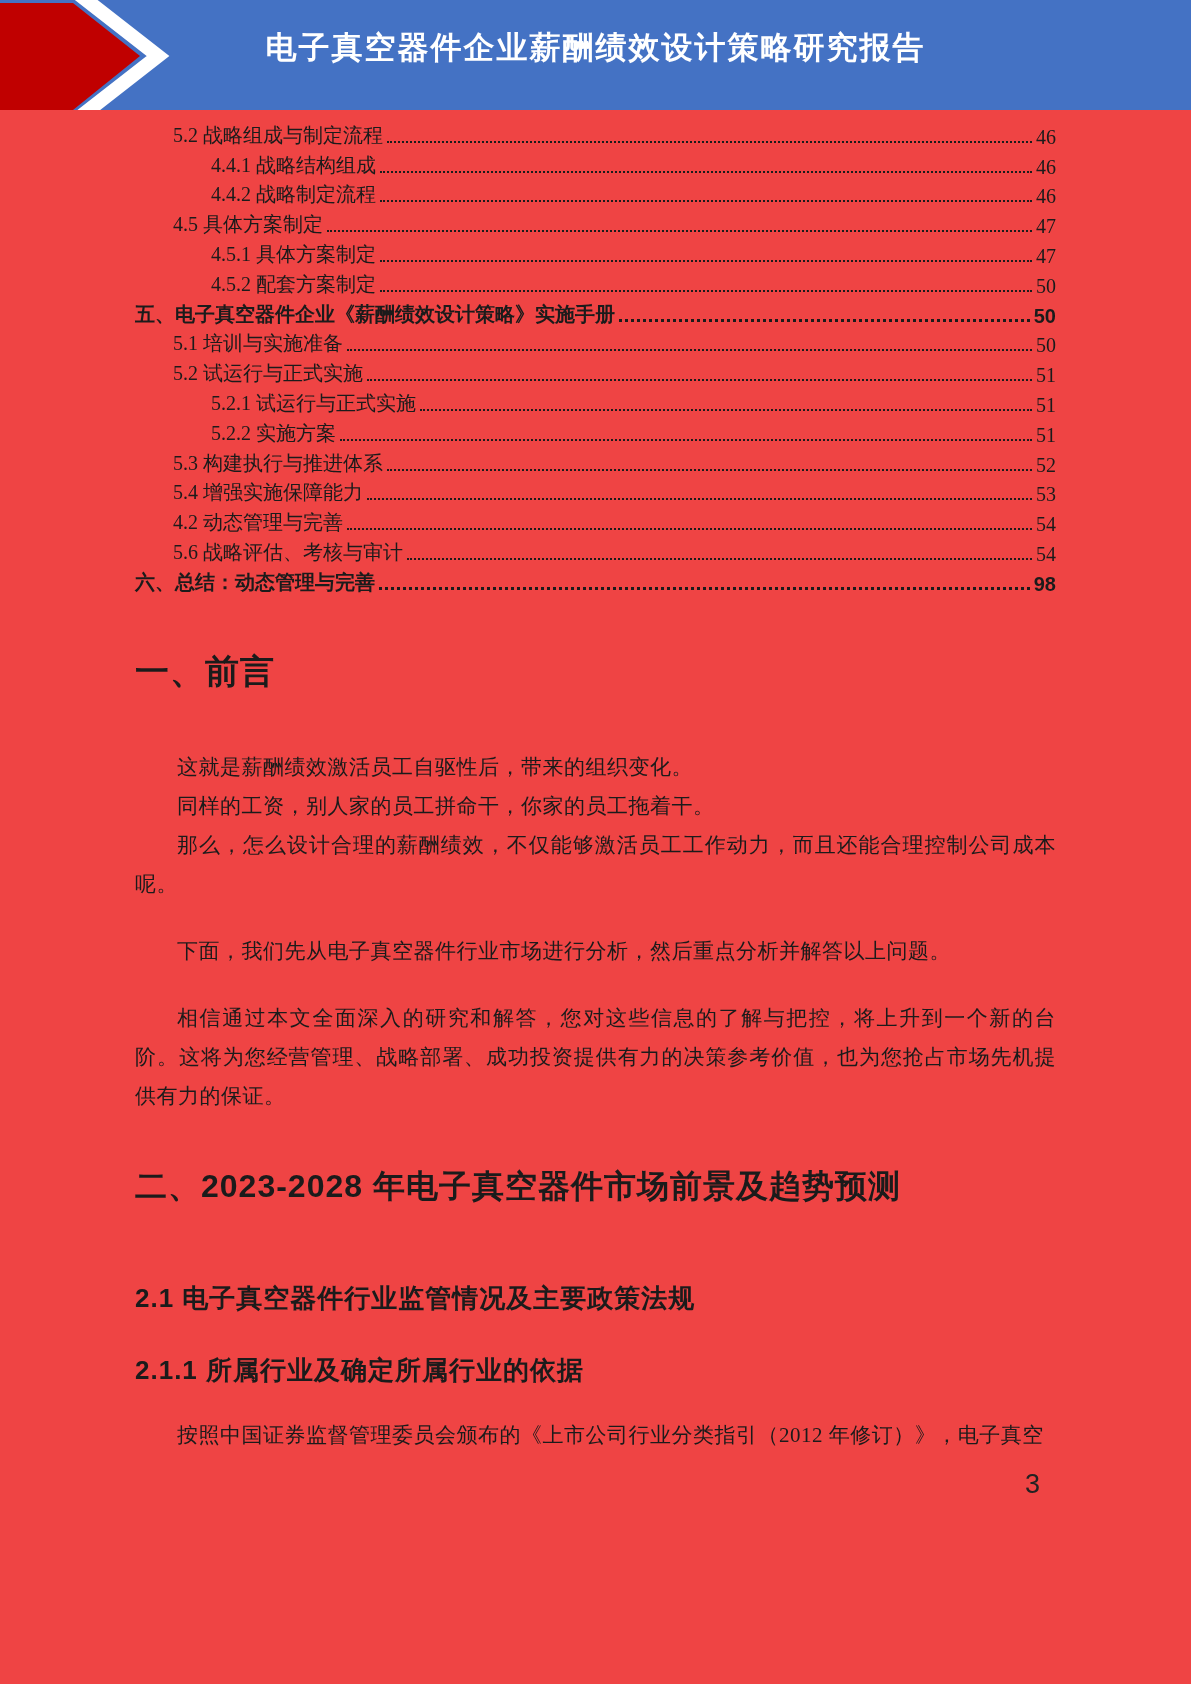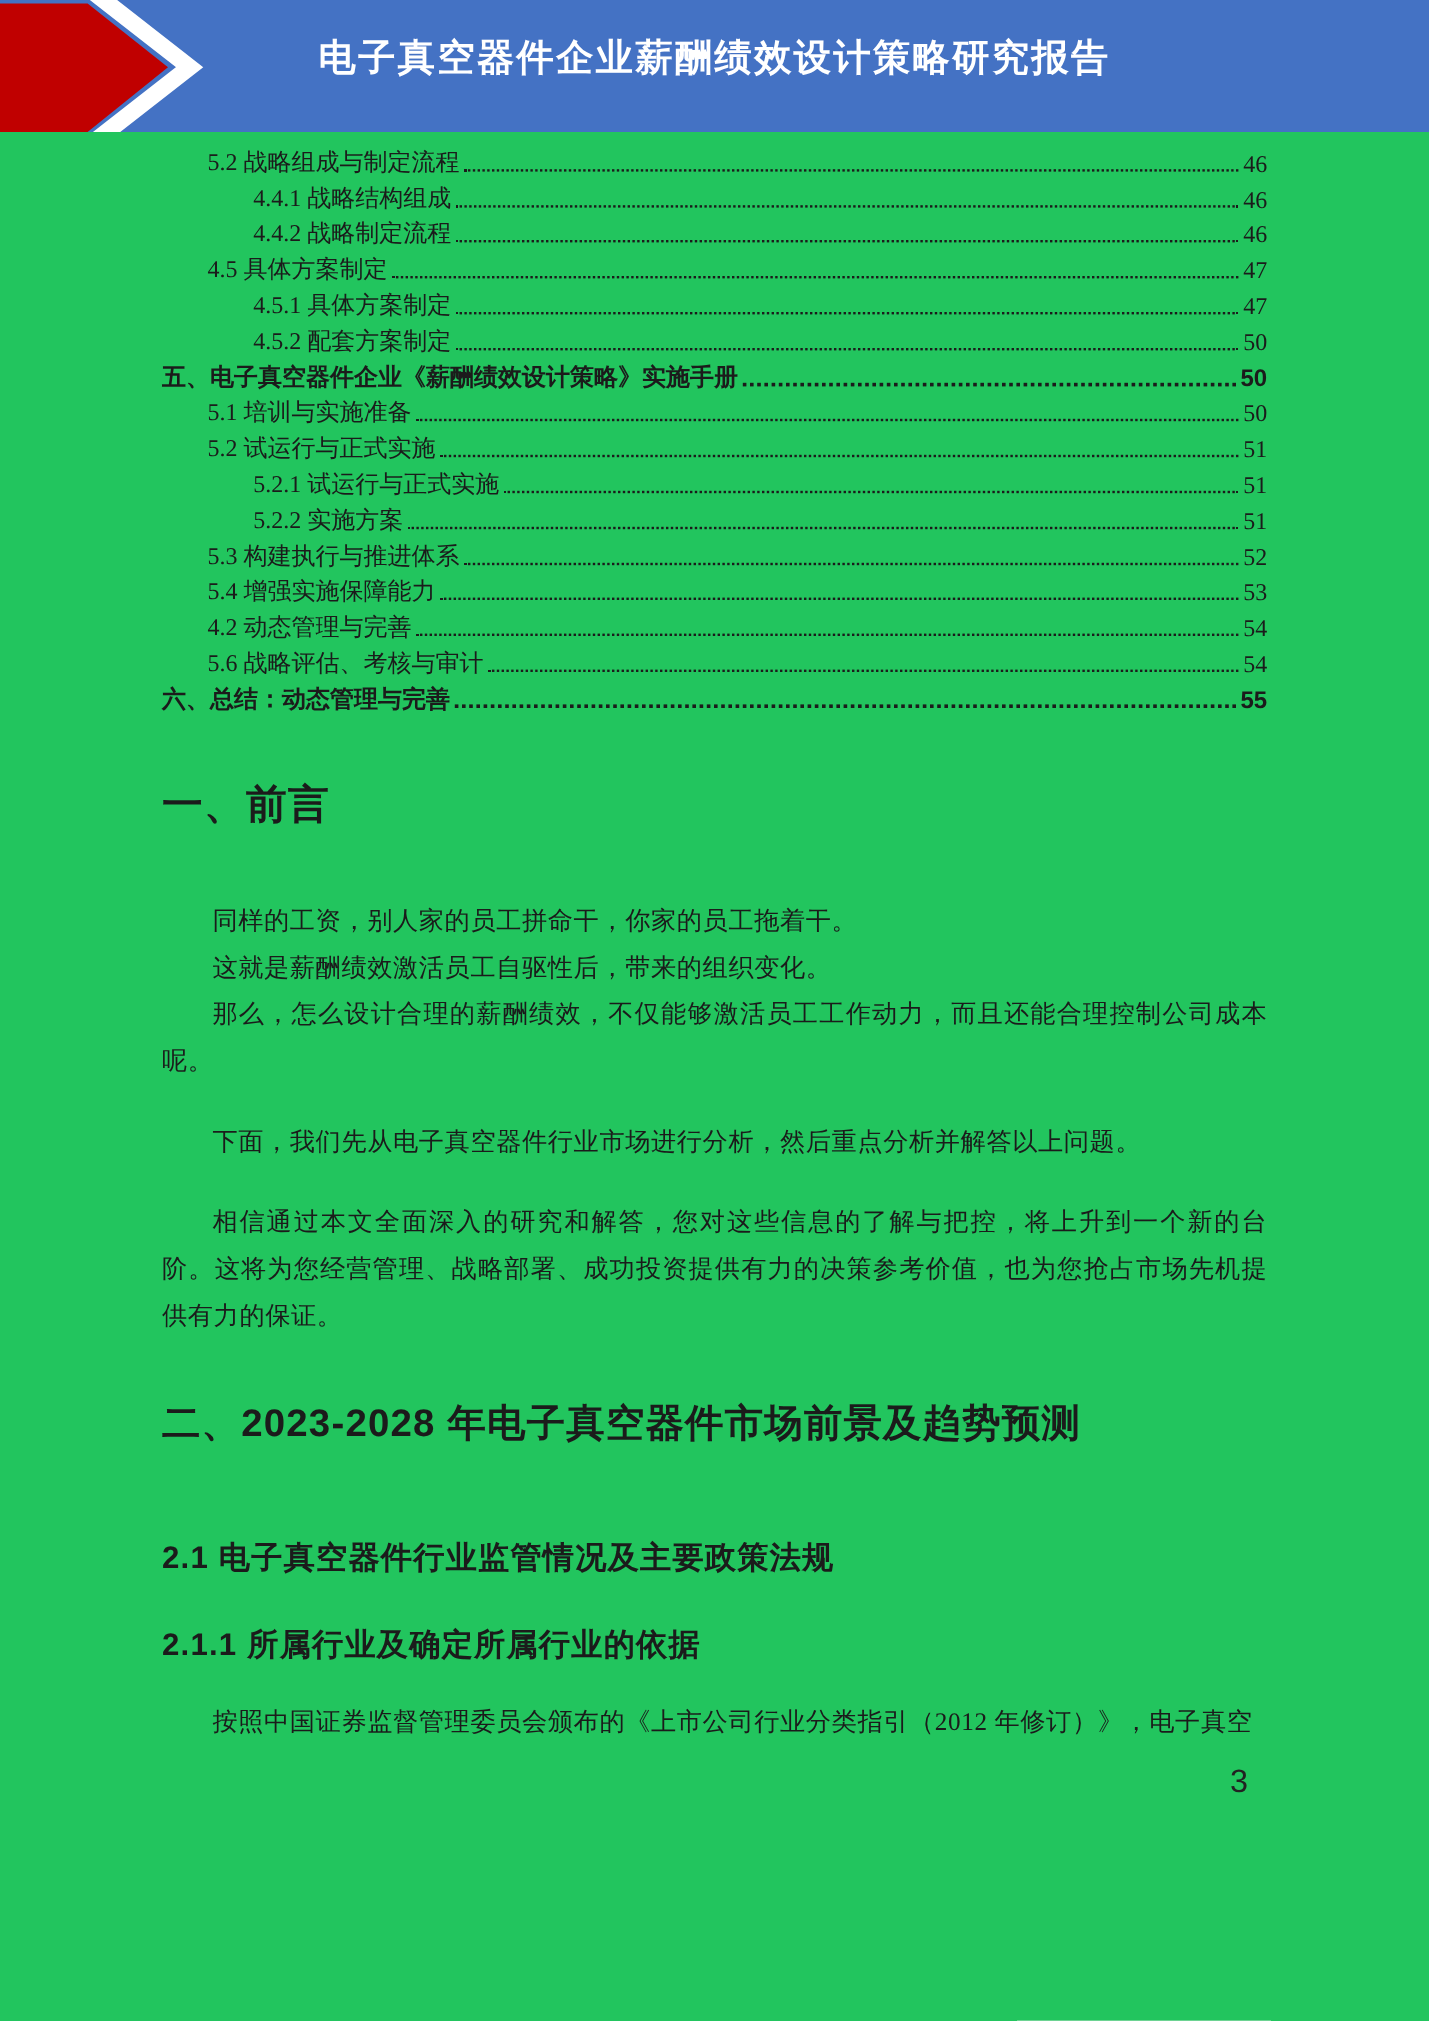--- a/index.html
+++ b/index.html
@@ -1,18 +1,18 @@
 <!DOCTYPE html>
 <html><head>
 <meta charset="utf-8">
 <style>
   html,body { margin:0; padding:0; background:#e9e9e9; }
   .page {
     position:relative; width:1191px; height:1684px; margin:0 auto;
-    background:#22c55e; overflow:hidden;
+    background:#ef4444; overflow:hidden;
     font-family:"Liberation Serif","DejaVu Serif",serif; color:#1b1b1b;
   }
 
   
   .header {
     position:absolute; top:0; left:0; width:100%; height:110px;
     display:flex; align-items:center; justify-content:center;
   }
   .header-arrow { position:absolute; left:0; top:0; width:175px; height:110px; }
   .header-title {
@@ -179,29 +179,29 @@
 
   <div class="toc-row lvl1">
     <span class="toc-label">5.6 战略评估、考核与审计</span>
     <span class="toc-dots"></span>
     <span class="toc-page">54</span>
   </div>
 
   <div class="toc-row lvl0 bold">
     <span class="toc-label">六、总结：动态管理与完善</span>
     <span class="toc-dots"></span>
-    <span class="toc-page">55</span>
+    <span class="toc-page">98</span>
   </div>
 </div>
 
     <div class="h1">一、前言</div>
 
     <div class="para-group">
+      <p class="para">这就是薪酬绩效激活员工自驱性后，带来的组织变化。</p>
       <p class="para">同样的工资，别人家的员工拼命干，你家的员工拖着干。</p>
-      <p class="para">这就是薪酬绩效激活员工自驱性后，带来的组织变化。</p>
       <p class="para">那么，怎么设计合理的薪酬绩效，不仅能够激活员工工作动力，而且还能合理控制公司成本呢。</p>
       <p class="para spaced">下面，我们先从电子真空器件行业市场进行分析，然后重点分析并解答以上问题。</p>
       <p class="para spaced">相信通过本文全面深入的研究和解答，您对这些信息的了解与把控，将上升到一个新的台阶。这将为您经营管理、战略部署、成功投资提供有力的决策参考价值，也为您抢占市场先机提供有力的保证。</p>
     </div>
 
     <div class="h1 market">二、2023-2028 年电子真空器件市场前景及趋势预测</div>
 
     <div class="h2">2.1 电子真空器件行业监管情况及主要政策法规</div>
 
     <div class="h3">2.1.1 所属行业及确定所属行业的依据</div>

